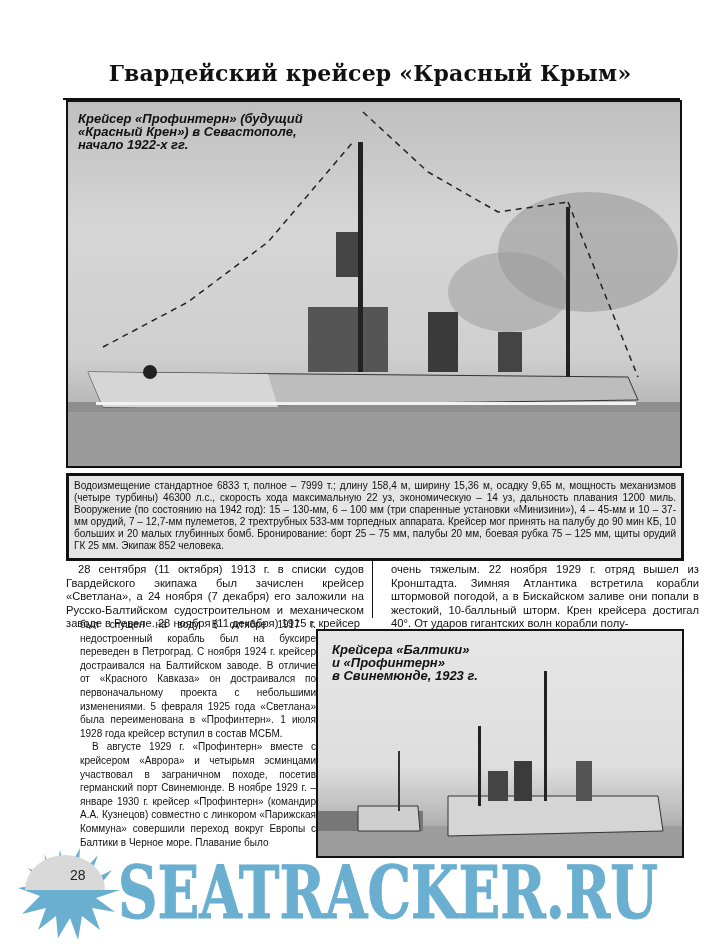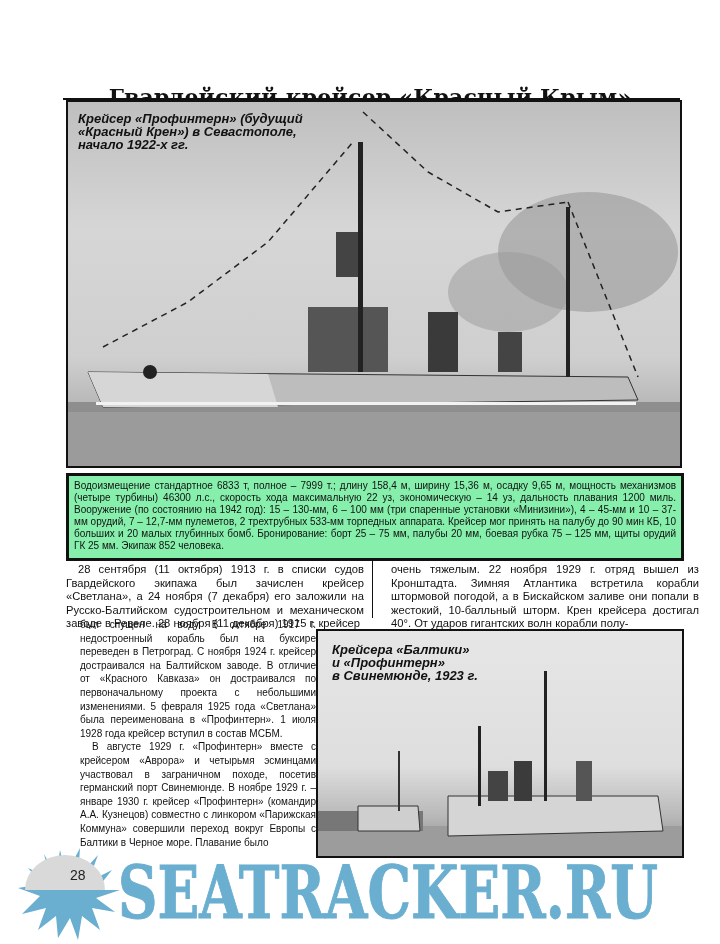--- a/index.html
+++ b/index.html
@@ -6,42 +6,41 @@
   body {
     width: 720px; height: 944px; position: relative; overflow: hidden;
     background: #ffffff;
     font-family: "Liberation Sans", sans-serif;
     color: #111;
   }
   .title {
     position: absolute; left: 60px; top: 60px; width: 620px; text-align: center;
     font-family: "DejaVu Serif", serif; font-weight: bold; font-size: 22px;
     letter-spacing: 0.2px;
-    margin-top: 24px;
   }
   .title-rule {
     position: absolute; left: 63px; top: 98px; width: 617px; height: 2px; background: #111;
   }
   .photo {
     position: absolute; border: 2px solid #111; overflow: hidden;
     background: linear-gradient(180deg, #bfbfbf 0%, #d6d6d6 35%, #cfcfcf 70%, #9a9a9a 100%);
   }
   .photo1 { left: 66px; top: 100px; width: 612px; height: 364px; }
   .photo2 { left: 316px; top: 629px; width: 364px; height: 225px;
     background: linear-gradient(180deg, #e6e6e6 0%, #dedede 60%, #b9b9b9 82%, #8a8a8a 100%); }
   .photo svg { position: absolute; left: 0; top: 0; width: 100%; height: 100%; }
   .caption {
     position: absolute; font-weight: bold; font-style: italic; font-size: 13px; line-height: 13px;
     color: #111;
   }
   .photo1 .caption { left: 10px; top: 10px; }
   .photo2 .caption { left: 14px; top: 12px; }
   .specs {
     position: absolute; left: 66px; top: 473px; width: 602px; height: 74px;
-    border: 3px solid #111; background: #86efac;
+    border: 3px solid #111; background: #e5e5e5;
     padding: 4px 5px; font-size: 10px; line-height: 12px; color: #111;
     text-align: justify;
   }
   .col {
     position: absolute; font-size: 11.2px; line-height: 13.6px; text-align: justify;
   }
   .col p { margin: 0; text-indent: 12px; }
   .col1 { left: 66px; top: 563px; width: 298px; }
   .col1-narrow { position: absolute; left: 80px; top: 604px; width: 236px; font-size: 10px; line-height: 13.6px; text-align: justify; }
   .col2 { left: 371px; top: 563px; width: 308px; margin-left: 20px; }

